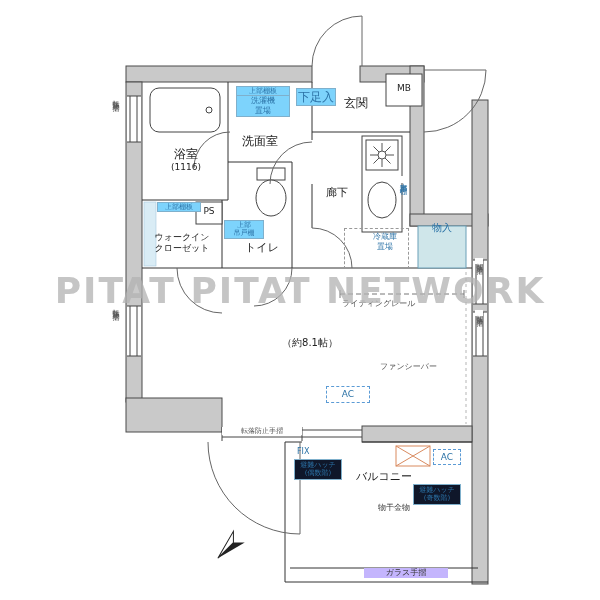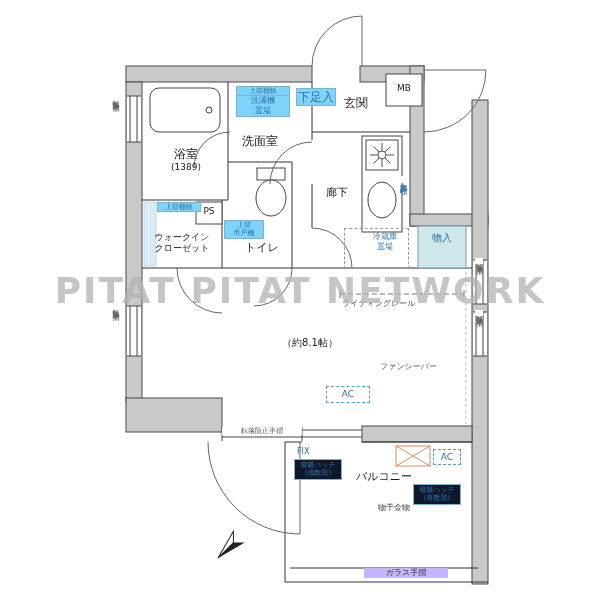--- a/index.html
+++ b/index.html
@@ -109,21 +109,21 @@
       <path d="M396 446 L430 466 M430 446 L396 466"></path>
     </g>
 
     <g transform="rotate(225 232 544)">
       <path d="M232 524 L224 554 L232 546 Z" fill="#222" stroke="none"></path>
       <path d="M232 524 L240 554 L232 546 Z" fill="#fff" stroke="#222" stroke-width="1"></path>
     </g>
   </svg>
 
   <div class="lbl c" style="left:160px;top:147px;width:52px;font-size:12px;">浴室</div>
-  <div class="lbl c" style="left:158px;top:162px;width:56px;font-size:9px;">(1389)</div>
+  <div class="lbl c" style="left:158px;top:162px;width:56px;font-size:9px;">(1116)</div>
 
   <div class="lbl c" style="left:232px;top:134px;width:56px;font-size:12px;text-align:center;">洗面室</div>
 
   <div class="lbl c" style="left:332px;top:96px;width:48px;font-size:12px;">玄関</div>
 
   <div class="lbl c" style="left:386px;top:83px;width:36px;font-size:9px;">MB</div>
 
   <div class="lbl c" style="left:318px;top:186px;width:38px;font-size:11px;">廊下</div>
 
   <div class="lbl c" style="left:240px;top:241px;width:44px;font-size:11px;">トイレ</div>
@@ -150,21 +150,21 @@
   <div class="lbl c bbox" style="left:224px;top:220px;width:38px;font-size:7px;">
     <div>上部</div>
     <div>吊戸棚</div>
   </div>
 
   <div class="lbl c dashbox" style="left:344px;top:228px;width:46px;height:36px;font-size:8px;padding-top:3px;">
     <div>冷蔵庫</div>
     <div>置場</div>
   </div>
 
-  <div class="lbl c blue" style="left:418px;top:232px;width:48px;font-size:10px;">物入</div>
+  <div class="lbl c blue" style="left:418px;top:222px;width:48px;font-size:10px;">物入</div>
 
   <div class="lbl c" style="left:252px;top:337px;width:116px;font-size:10px;">（約8.1帖）</div>
 
   <div class="lbl gray" style="left:342px;top:299px;font-size:8px;">ライティングレール</div>
 
   <div class="lbl gray" style="left:380px;top:362px;font-size:8px;">ファンシーバー</div>
 
   <div class="lbl c acbox" style="left:326px;top:386px;width:42px;height:15px;font-size:9px;line-height:15px;">AC</div>
 
   <div class="lbl c acbox" style="left:433px;top:449px;width:26px;height:14px;font-size:9px;line-height:14px;">AC</div>

